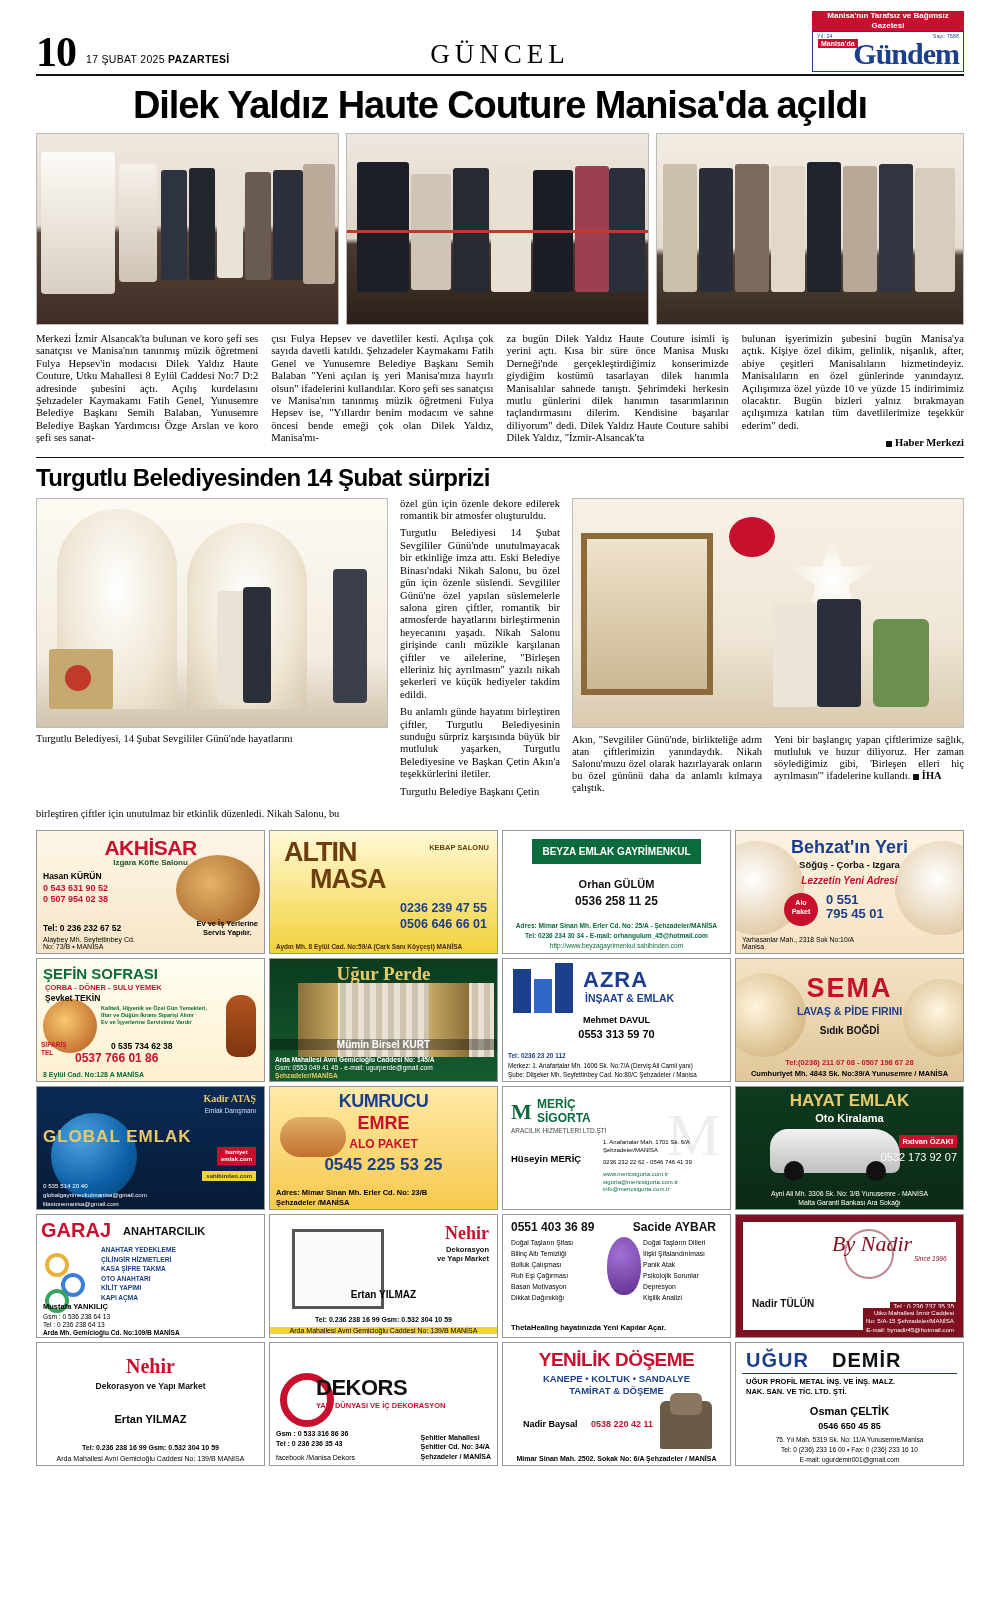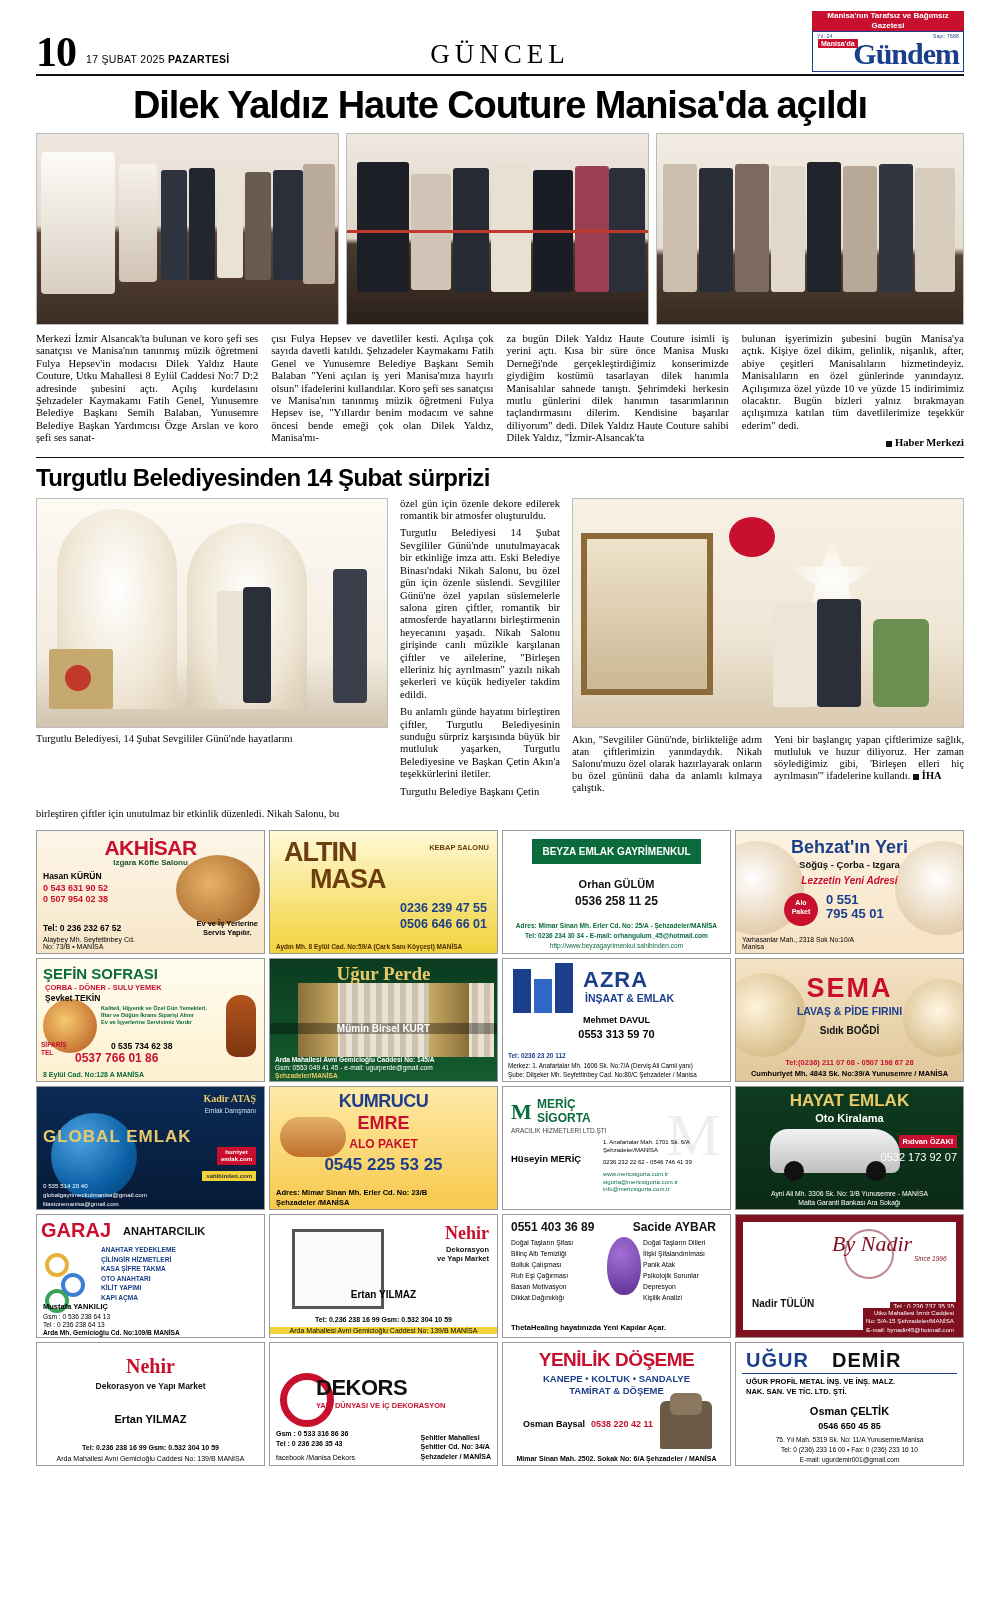--- a/index.html
+++ b/index.html
@@ -251,21 +251,21 @@
       <div class="ad-txt" style="left:38px;bottom:16px;font-size:12px;font-weight:700;color:#c8102e;">0537 766 01 86</div>
       <div class="ad-txt" style="left:6px;bottom:3px;font-size:7px;font-weight:700;color:#0c6b3d;">8 Eylül Cad. No:128 A MANİSA</div>
     </div>
 
     <div class="ad">
       <div style="position:absolute;inset:0;background:linear-gradient(180deg,#0b3b1f,#145c2e);"></div>
       <div style="position:absolute;left:28px;top:24px;width:196px;height:74px;background:repeating-linear-gradient(90deg,#e9e2d2 0 6px,#cdc3ae 6px 12px);"></div>
       <div style="position:absolute;left:28px;top:24px;width:40px;height:74px;background:linear-gradient(90deg,#8a6f3a,#c8a964);"></div>
       <div style="position:absolute;right:28px;top:24px;width:40px;height:74px;background:linear-gradient(90deg,#c8a964,#8a6f3a);"></div>
       <div class="ad-txt center" style="top:4px;font-size:19px;font-weight:700;color:#e9c96a;font-family:'Liberation Serif',serif;">Uğur Perde</div>
-      <div class="ad-txt center" style="top:64px;font-size:10px;font-weight:700;color:#fff;background:rgba(0,0,0,.35);">Mümin Birsel KURT</div>
+      <div class="ad-txt center" style="top:80px;font-size:10px;font-weight:700;color:#fff;background:rgba(0,0,0,.35);">Mümin Birsel KURT</div>
       <div class="ad-txt" style="left:5px;bottom:18px;font-size:6.6px;color:#fff;font-weight:700;">Arda Mahallesi Avni Gemicioğlu Caddesi No: 145/A</div>
       <div class="ad-txt" style="left:5px;bottom:10px;font-size:6.6px;color:#fff;">Gsm: 0553 049 41 45 - e-mail: ugurperde@gmail.com</div>
       <div class="ad-txt" style="left:5px;bottom:2px;font-size:6.6px;color:#e9c96a;font-weight:700;">Şehzadeler/MANİSA</div>
     </div>
 
     <div class="ad">
       <div style="position:absolute;inset:0;background:#fff;"></div>
       <div style="position:absolute;left:10px;top:10px;width:18px;height:44px;background:#1b3f8b;"></div>
       <div style="position:absolute;left:31px;top:20px;width:18px;height:34px;background:#2f67c9;"></div>
       <div style="position:absolute;left:52px;top:4px;width:18px;height:50px;background:#1b3f8b;"></div>
@@ -436,21 +436,21 @@
 Şehzadeler / MANİSA</div>
     </div>
 
     <div class="ad">
       <div style="position:absolute;inset:0;background:#fff;"></div>
       <div class="ad-txt center" style="top:6px;font-size:19px;font-weight:700;color:#c8102e;letter-spacing:-.5px;">YENİLİK DÖŞEME</div>
       <div class="ad-txt center" style="top:30px;font-size:9.5px;font-weight:700;color:#1b3f8b;white-space:pre-line;line-height:12px;">KANEPE • KOLTUK • SANDALYE
 TAMİRAT &amp; DÖŞEME</div>
       <div style="position:absolute;right:18px;top:58px;width:52px;height:48px;background:#6b5a46;border-radius:6px 6px 2px 2px;"></div>
       <div style="position:absolute;right:28px;top:50px;width:32px;height:22px;background:#8b7760;border-radius:6px;"></div>
-      <div class="ad-txt" style="left:20px;top:76px;font-size:9px;font-weight:700;">Osman Baysal</div>
+      <div class="ad-txt" style="left:20px;top:76px;font-size:9px;font-weight:700;">Nadir Baysal</div>
       <div class="ad-txt" style="left:88px;top:76px;font-size:9px;font-weight:700;color:#c8102e;">0538 220 42 11</div>
       <div class="ad-txt center" style="bottom:3px;font-size:7px;font-weight:700;">Mimar Sinan Mah. 2502. Sokak No: 6/A Şehzadeler / MANİSA</div>
     </div>
 
     <div class="ad">
       <div style="position:absolute;inset:0;background:#fff;"></div>
       <div class="ad-txt" style="left:10px;top:6px;font-size:20px;font-weight:700;color:#1b3f8b;letter-spacing:1px;">UĞUR</div>
       <div class="ad-txt" style="left:96px;top:6px;font-size:20px;font-weight:700;color:#111;letter-spacing:1px;">DEMİR</div>
       <div style="position:absolute;left:6px;top:30px;right:6px;height:1px;background:#1b3f8b;"></div>
       <div class="ad-txt" style="left:10px;top:34px;font-size:7.5px;font-weight:700;white-space:pre-line;line-height:10px;">UĞUR PROFİL METAL İNŞ. VE İNŞ. MALZ.

